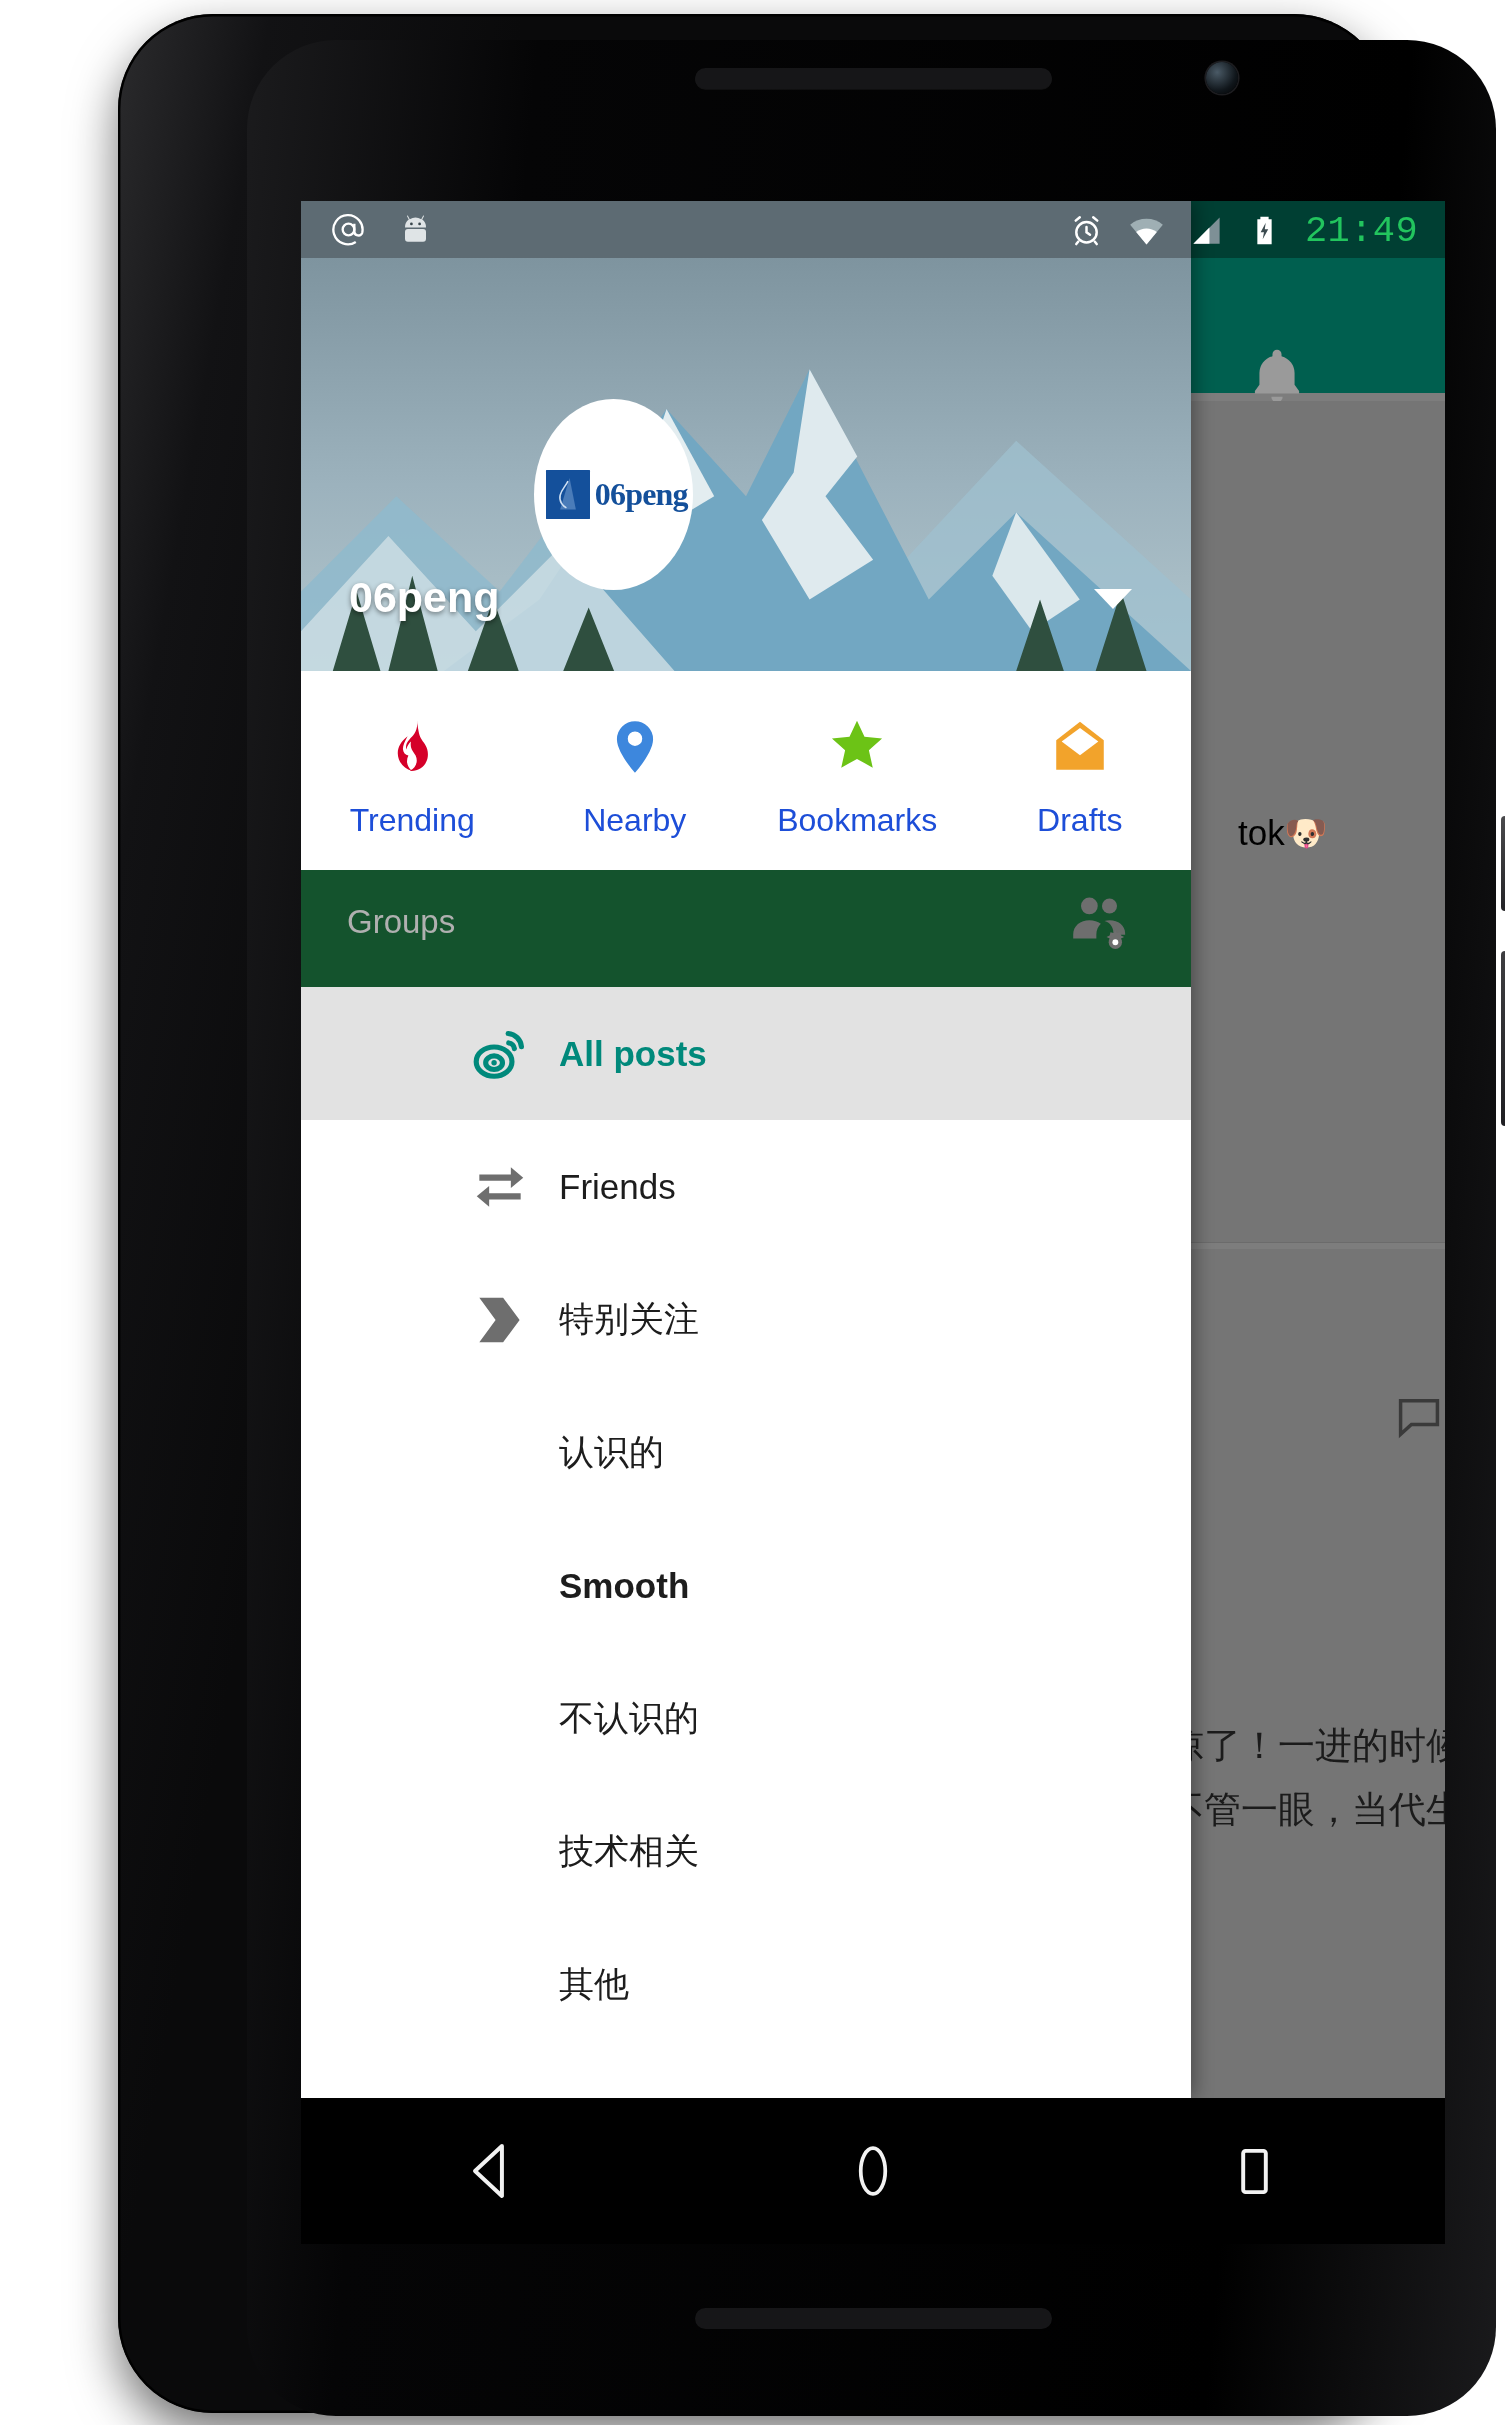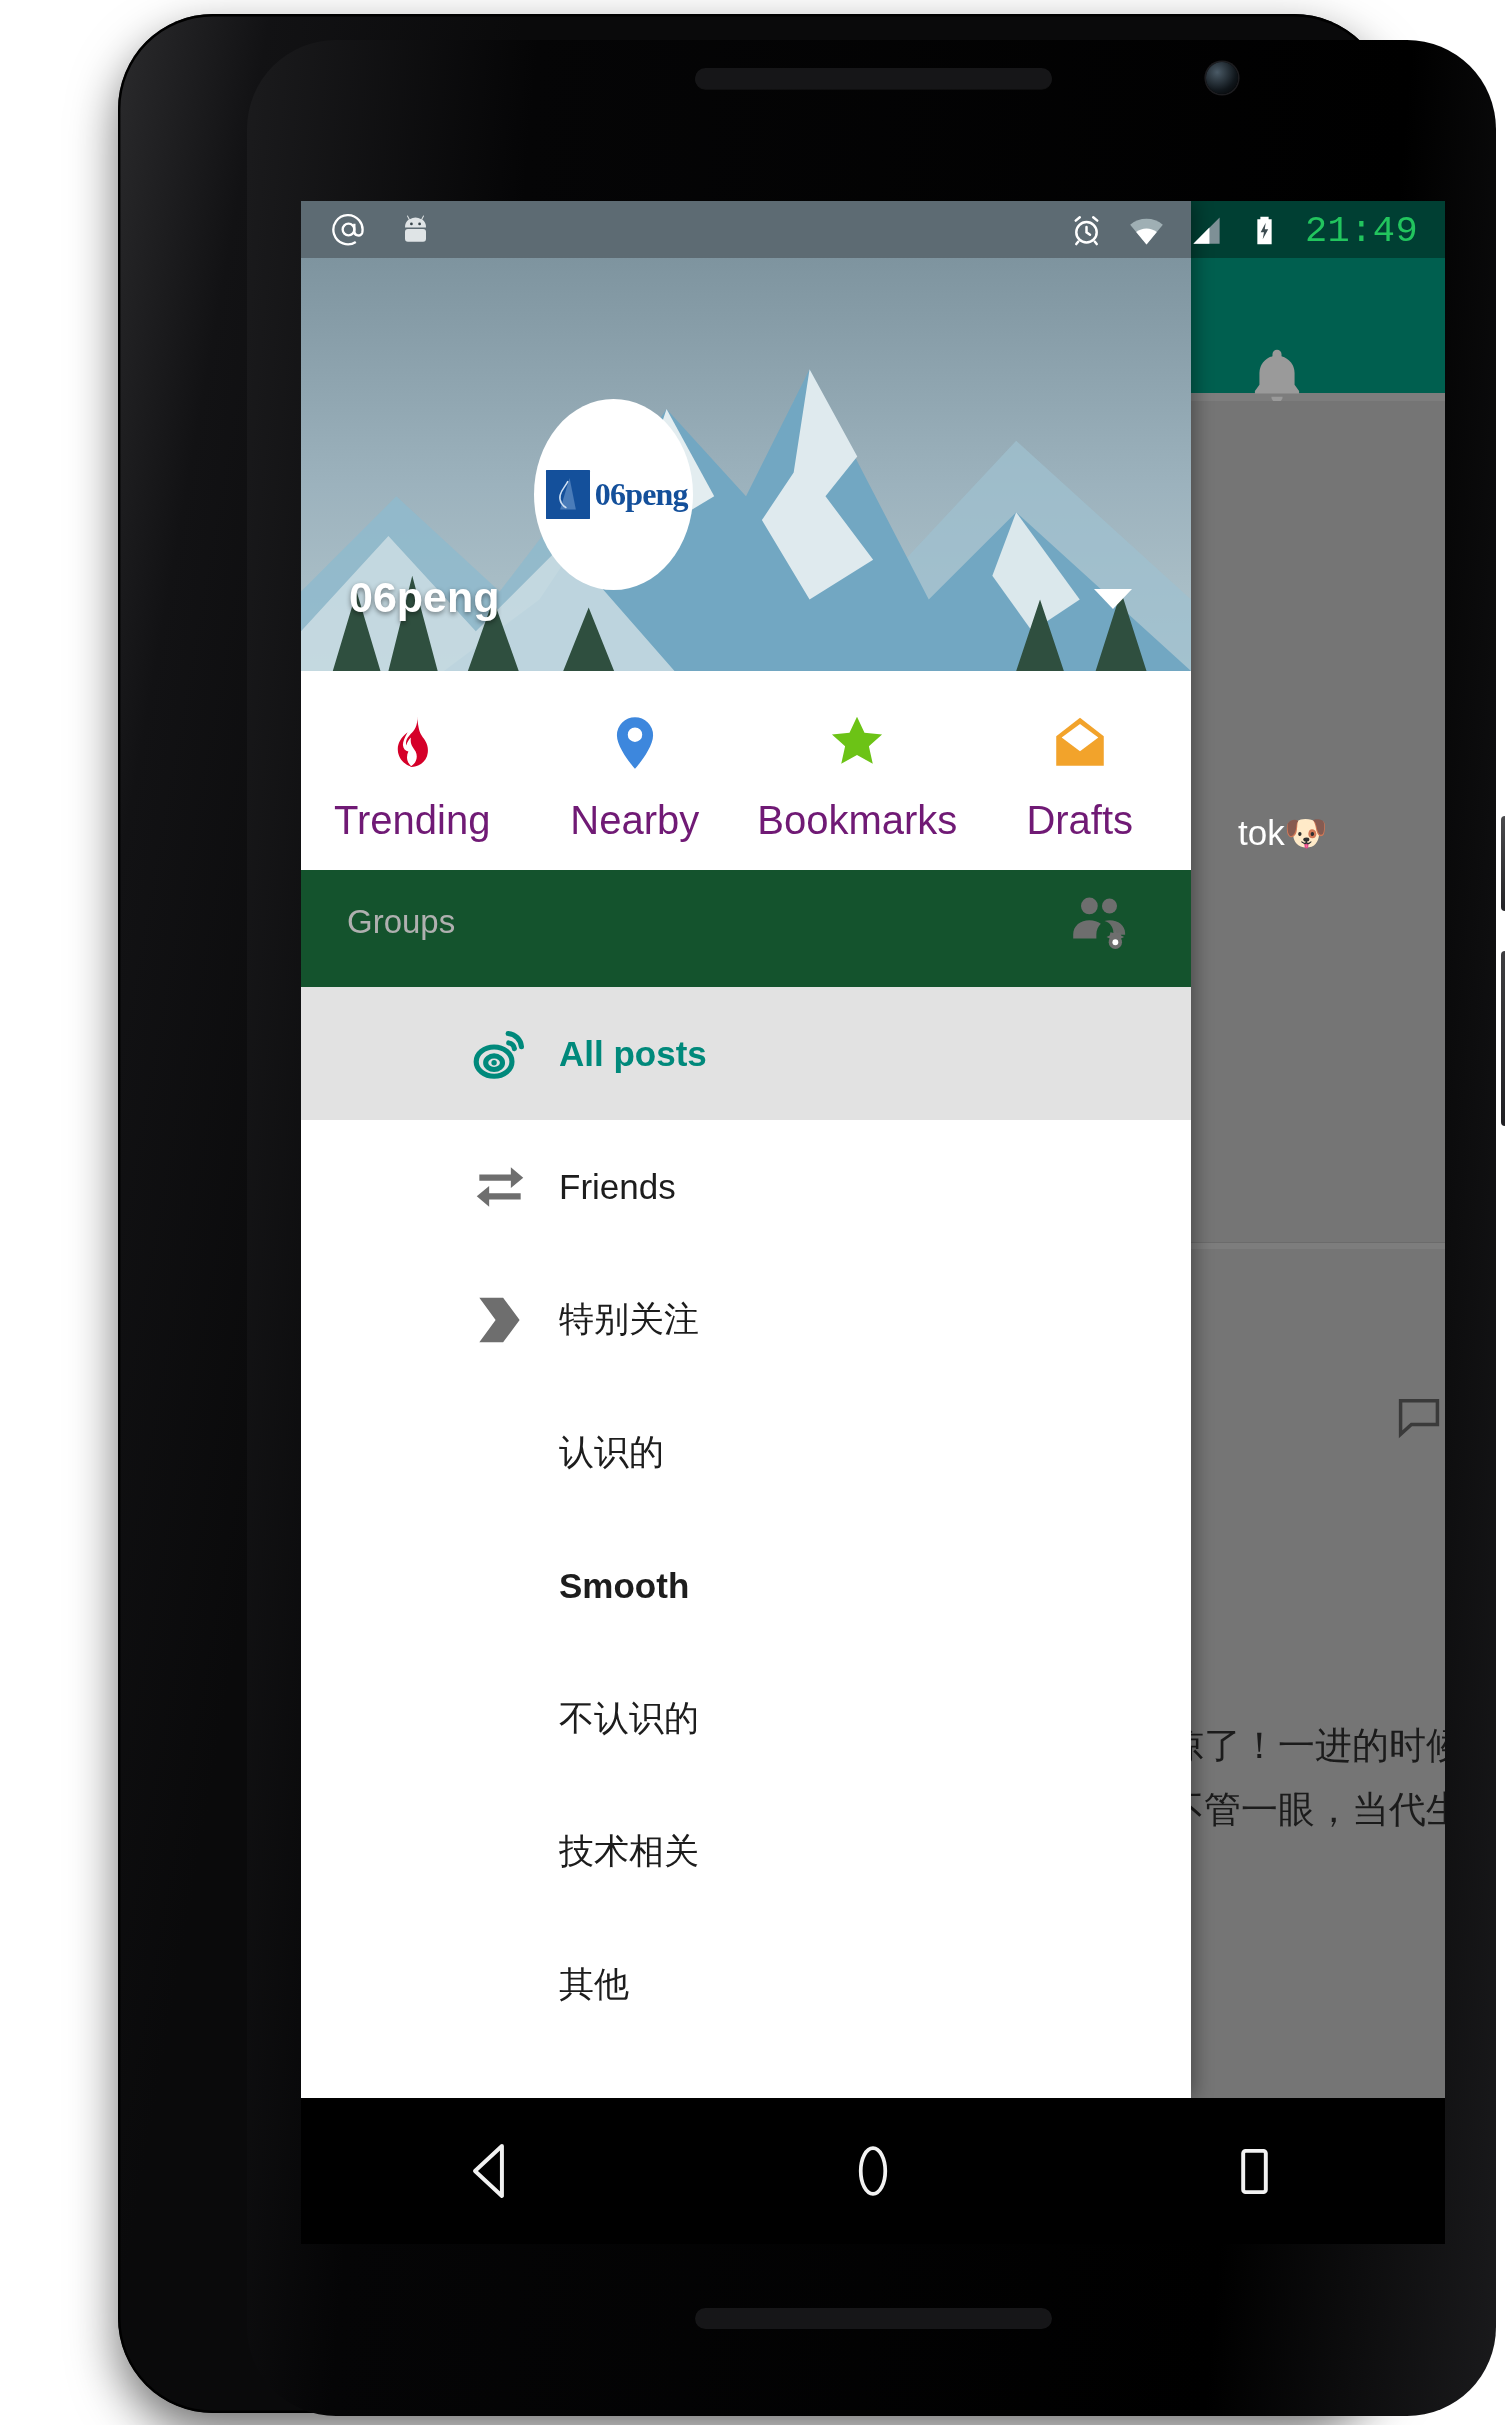--- a/index.html
+++ b/index.html
@@ -42,21 +42,21 @@
   #app-background{ position:absolute; inset:0; background:#7d7d7d; }
   #bg-statusbar{ position:absolute; left:0; top:0; width:100%; height:57px; background:#003f33; }
   #bg-toolbar{ position:absolute; left:0; top:57px; width:100%; height:135px; background:#005f4f; }
   .bg-toolbar-icon{ position:absolute; top:86px; width:68px; height:68px; }
   #bg-search-icon{ left:799px; }
   #bg-bell-icon{ left:942px; }
   .bg-card{ position:absolute; left:0; width:100%; background:#757575;
             border-bottom:1.6px solid #6b6b6b; }
   #bg-card-1{ top:200px; height:842px; }
   #bg-card-2{ top:1048px; height:937px; }
-  #bg-post-1-text{ position:absolute; left:937px; top:612px; font-size:35px; color:#ffffff;
+  #bg-post-1-text{ position:absolute; left:937px; top:612px; font-size:35px; color:#000000;
                    white-space:nowrap; }
   #bg-post-2-text{ position:absolute; left:866px; top:1513px; font-size:37px; color:#1b1b1b;
                    line-height:64px; width:508px; }
   .bg-action-icon{ position:absolute; width:52px; height:52px; }
   #bg-comment-1{ left:1092px; top:1191px; }
   #bg-comment-2{ left:1092px; top:1894px; }
   #bg-fab{ position:absolute; left:1126px; top:1905px; width:156px; height:156px;
            border-radius:50%; background:#1b537f; display:flex; align-items:center;
            justify-content:center; }
 
@@ -93,21 +93,21 @@
                            border-left:19px solid transparent; border-right:19px solid transparent;
                            border-top:20.7px solid #ffffff; }
 
   
   #drawer-quick-actions{ position:absolute; left:0; top:470px; width:890px; height:199px;
                          display:flex; background:#fff; }
   .quick-action{ flex:1; display:flex; flex-direction:column; align-items:center;
                  justify-content:center; gap:24px; padding-top:14.3px; }
   .quick-action-icon{ width:62px; height:62px; display:flex; align-items:center;
                       justify-content:center; }
-  .quick-action-label{ font-size:40px; color:#701a75; }
+  .quick-action-label{ font-size:32px; color:#1d4ed8; }
 
   
   #drawer-groups-header{ position:absolute; left:0; top:669px; width:890px; height:118px;
                          background:#14532d; border-bottom:1.6px solid #e3e3e3; }
   #drawer-groups-label{ position:absolute; left:46px; top:33px; font-size:33px; color:#b0b0b0; }
   #drawer-groups-manage-icon{ position:absolute; right:56px; top:22px; width:70px; height:67px; }
 
   
   #drawer-group-list{ position:absolute; left:0; top:786px; width:890px; bottom:0;
                       background:#fff;border-radius:9px; }

